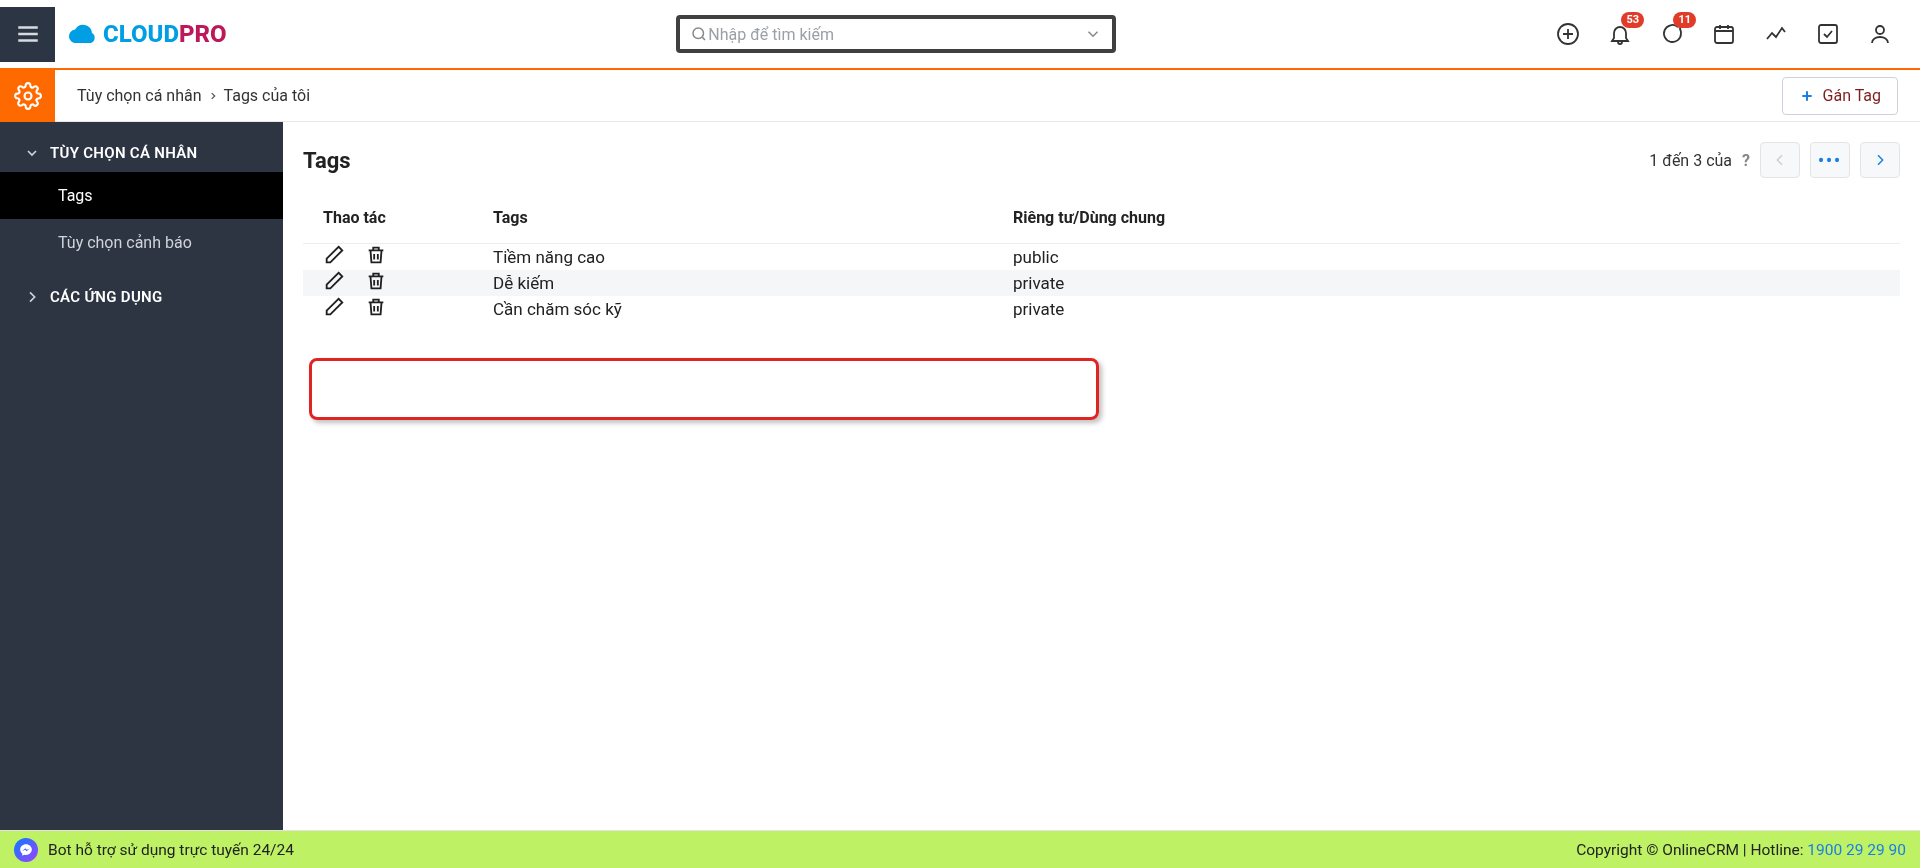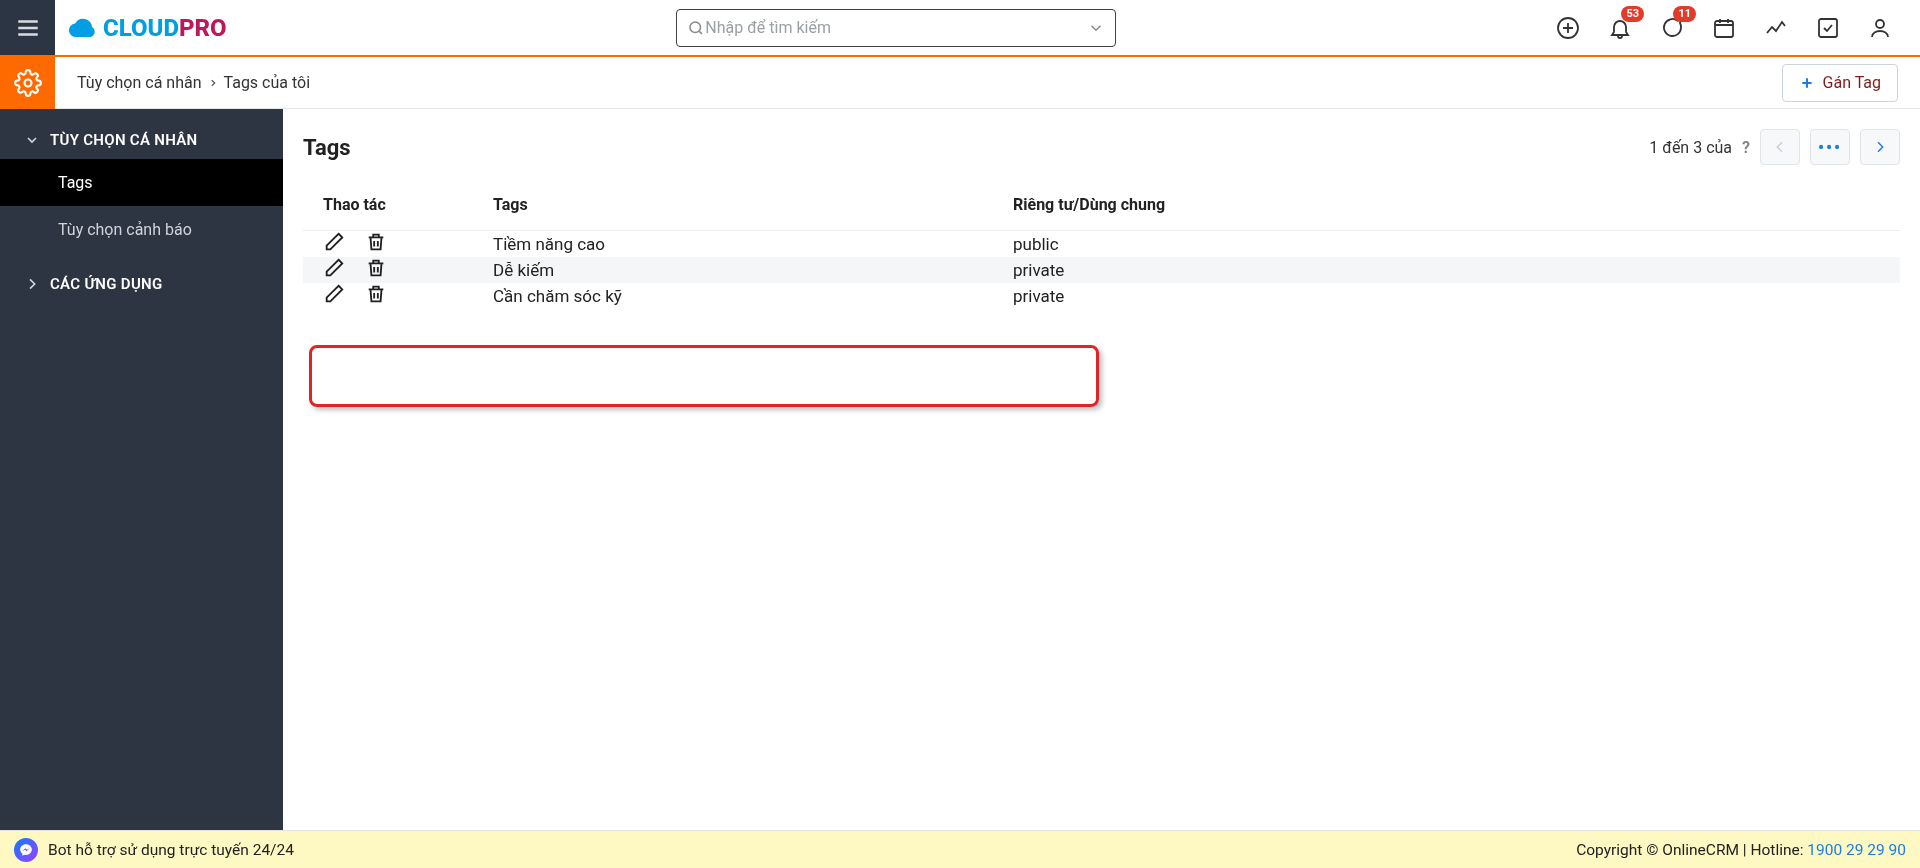--- a/index.html
+++ b/index.html
@@ -1,27 +1,27 @@
 <!DOCTYPE html>
 <html><head>
 <meta charset="utf-8">
 <style>
 * { margin:0; padding:0; box-sizing:border-box; font-family: -apple-system, BlinkMacSystemFont, "Segoe UI", Roboto, Arial, sans-serif; }
 html,body { height:100%; background:#fff; }
 .app { display:flex; flex-direction:column; height:868px; width:1920px; }
 
 
-.topbar { height:57px; display:flex; align-items:center; border-bottom:2px solid #ff6a00; position:relative; }
+.topbar { height:70px; display:flex; align-items:center; border-bottom:2px solid #ff6a00; position:relative; }
 .hamburger { width:55px; height:55px; background:#2c3543; display:flex; align-items:center; justify-content:center; cursor:pointer; color:#ddd; }
 .logo { height:55px; display:flex; align-items:center; padding:0 10px 0 10px; }
 .logo span.cloud { color:#009fe3; font-weight:800; font-size:24px; letter-spacing:0px; }
 .logo span.pro { color:#be185d; font-weight:800; font-size:24px; }
 .logo svg.cloudicon { width:36px; height:36px; margin-right:2px; }
 .search-wrap { flex:1; display:flex; justify-content:center; }
-.search { display:flex; align-items:center; width:440px; height:38px; border:1px solid #404040; border-radius:4px; padding:0 10px; color:#9aa0a6; }
+.search { display:flex; align-items:center; width:440px; height:38px; border:4px solid #404040; border-radius:4px; padding:0 10px; color:#9aa0a6; }
 .search input { border:none; outline:none; flex:1; font-size:16px; background:transparent; color:#333; }
 .search input::placeholder { color:#9aa0a6; }
 .search svg { width:18px; height:18px; fill:none; stroke:#888; stroke-width:2; }
 .search .chev { margin-left:auto; }
 .toolbar-right { display:flex; align-items:center; gap:28px; padding-right:28px; }
 .toolbar-right .ticon { position:relative; width:24px; height:24px; color:#333; cursor:pointer; display:flex; justify-content:center; }
 .badge { position:absolute; top:-10px; right:-12px; background:#e13b2a; color:#fff; font-size:11px; font-weight:700; padding:1px 5px; border-radius:8px; line-height:14px; }
 .toolbar-right svg { width:24px; height:24px; stroke:#333; fill:none; stroke-width:1.8; }
 
 
@@ -64,21 +64,21 @@
 .tbl th { text-align:left; font-size:16px; font-weight:700; color:#222; padding:16px 20px; border-bottom:1px solid #eceef1; background:#fff; }
 .tbl td { font-size:17px; color:#222; padding:0 20px;margin-top:48px; }
 .tbl tbody tr:nth-child(even){ background:#f4f6f8; }
 .row-actions { display:flex; gap:20px; }
 .row-actions svg { width:22px; height:22px; stroke:#202020; fill:none; stroke-width:2; cursor:pointer; }
 .col-actions{ width:170px; }
 .col-tags{ width:520px; }
 .highlight-box{ position:absolute; border:3px solid #e02424; border-radius:8px; pointer-events:none; box-shadow:3px 3px 5px rgba(0,0,0,.25); }
 
 
-.footer { height:38px; border-top:1px solid #e3e3e3; display:flex; align-items:center; padding:0 14px; font-size:15.5px; color:#222; background:#fef9c3; }
+.footer { height:38px; border-top:1px solid #e3e3e3; display:flex; align-items:center; padding:0 14px; font-size:15.5px; color:#222; background:#bef264; }
 .footer .messenger { width:24px; height:24px; background:linear-gradient(135deg,#0a7cff,#a041ff); border-radius:50%; display:flex; align-items:center; justify-content:center; margin-right:10px; }
 .footer .messenger svg { width:14px; height:14px; fill:#fff; }
 .footer .right { margin-left:auto; }
 .footer .hot { color:#1a7ee6; }
 
 .rel{position:relative;}
 </style>
 </head>
 <body>
 

